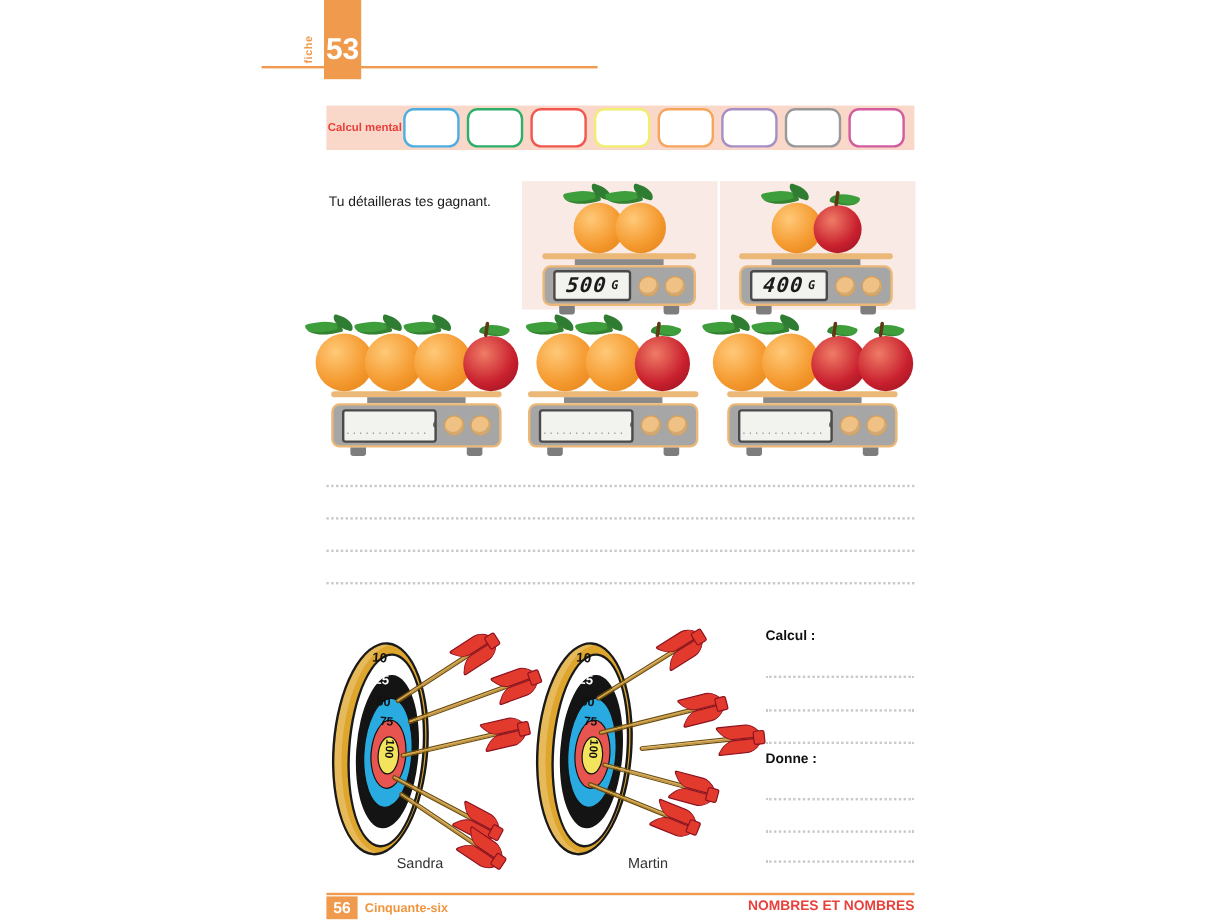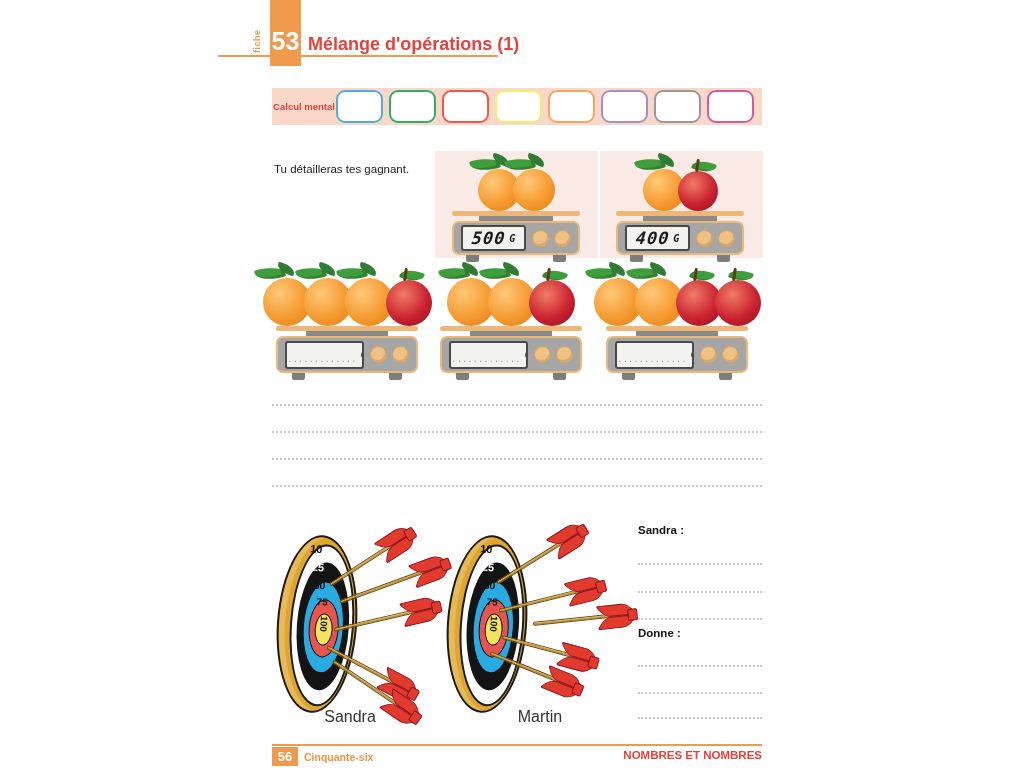--- a/index.html
+++ b/index.html
@@ -96,21 +96,21 @@
   .ring.black  { left:20px; top:27px; width:52px; height:128px; background:#141414; }
   .ring.cyan   { left:26px; top:46px; width:41px; height:92px;  background:#29ABE2; border:1.5px solid #111; }
   .ring.red    { left:32px; top:64px; width:30px; height:58px;  background:#E85450; border:1.5px solid #111; }
   .ring.yellow { left:38px; top:78px; width:18px; height:32px;  background:#F2E45C; border:1.5px solid #111; }
   .rl { position:absolute; font-weight:bold; color:#111; z-index:3; }
   .rl0 { left:28px; top:8px;  font-size:11px; }
   .rl1 { left:31px; top:26px; font-size:11px; color:#fff; }
   .rl2 { left:34px; top:44px; font-size:10.5px; }
   .rl3 { left:38px; top:61px; font-size:10px; }
   .rl4 { left:34px; top:83px; width:26px; font-size:9.5px; text-align:center; transform:rotate(90deg); }
-  .target-name { position:absolute; bottom:0; text-align:center; font-size:16px; color:#333; }
+  .target-name { position:absolute; bottom:0; text-align:center; font-size:12px; color:#333; }
   .arrow { position:absolute; transform-origin:0 0; z-index:5; }
   .shaft { position:absolute; left:0; top:-2px; height:4px; background:linear-gradient(#E9BD66,#B07E22);
            border:1px solid #6E4E0E; box-sizing:border-box; border-radius:2px; }
   .f1,.f2 { position:absolute; width:30px; height:10px; background:#E23B2E; border:1px solid #8E1220; }
   .f1 { top:-11px; transform:skewX(38deg);  border-radius:3px 6px 0 6px; }
   .f2 { top:1px;   transform:skewX(-38deg); border-radius:6px 0 6px 3px; }
   .nock { position:absolute; top:-5px; width:8px; height:10px; background:#E23B2E; border:1px solid #8E1220; border-radius:2px; }
 
   
   .ans-col { position:absolute; left:638px; top:524px; width:124px; height:200px; }
@@ -127,21 +127,20 @@
 </head>
 <body>
 
 <div class="page">
 
   <div class="fiche-vertical">fiche</div>
   <div class="fiche-tab">
     <span>53</span>
   </div>
   <div class="header-rule"></div>
-  <h1 class="page-title">Mélange d'opérations (1)</h1>
 
   <div class="calc-band">
     <span class="calc-label">Calcul mental</span>
     <div class="calc-boxes">
         <div class="calc-box" style="border-color: rgb(79, 174, 224);"></div>
         <div class="calc-box" style="border-color: rgb(46, 174, 104);"></div>
         <div class="calc-box" style="border-color: rgb(240, 87, 78);"></div>
         <div class="calc-box" style="border-color: rgb(242, 238, 112);"></div>
         <div class="calc-box" style="border-color: rgb(246, 165, 92);"></div>
         <div class="calc-box" style="border-color: rgb(167, 143, 198);"></div>
@@ -372,21 +371,21 @@
       </div>
       <div class="arrow" style="left: 50px; top: 123px; transform: rotate(22deg);">
         <div class="shaft" style="width:95px"></div>
         <div class="f1" style="left:63px"></div>
         <div class="f2" style="left:63px"></div>
         <div class="nock" style="left:90px"></div>
       </div>
     </div>
 
   <div class="ans-col">
-    <span class="player-label" style="top:0px;">Sandra :</span>
+    <span class="player-label" style="top:0px;">Calcul :</span>
     <div class="pline" style="top:39px;"></div>
     <div class="pline" style="top:67px;"></div>
     <div class="pline" style="top:94px;"></div>
     <span class="player-label" style="top:103px;">Donne :</span>
     <div class="pline" style="top:141px;"></div>
     <div class="pline" style="top:168px;"></div>
     <div class="pline" style="top:193px;"></div>
   </div>
 
   <div class="footer-rule"></div>

